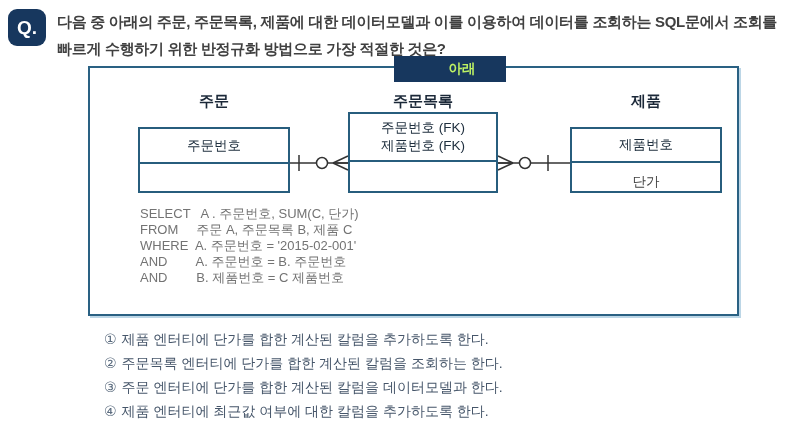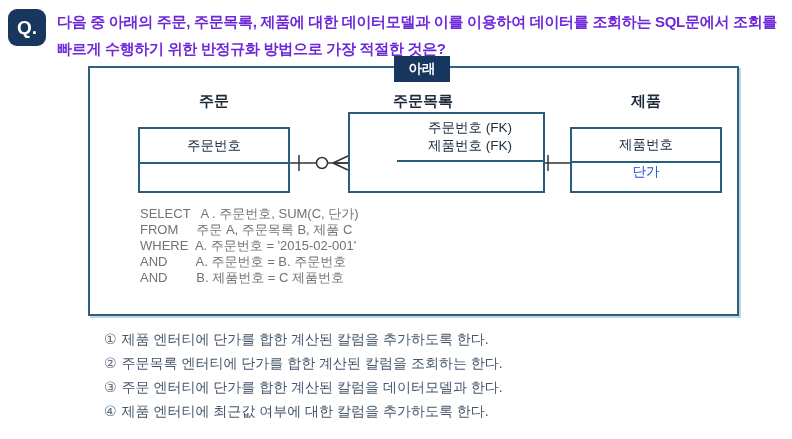--- a/index.html
+++ b/index.html
@@ -2,35 +2,35 @@
 <html><head>
 <meta charset="utf-8">
 <style>
   html,body{margin:0;padding:0;background:#fff;}
   .page{position:relative;width:792px;height:439px;background:#fff;overflow:hidden;
         font-family:"Liberation Sans","DejaVu Sans",sans-serif;}
   .q-badge{position:absolute;left:8px;top:9px;width:38px;height:37px;border-radius:9px;
            background:#17375e;color:#fff;font-weight:bold;font-size:19px;
            display:flex;align-items:center;justify-content:center;}
   .q-text{position:absolute;left:57px;top:8px;width:730px;font-size:15px;font-weight:bold;
-          color:#6d28d9;line-height:27px;letter-spacing:-0.3px;}
+          color:#404040;line-height:27px;letter-spacing:-0.3px;}
   .diagram-box{position:absolute;left:88px;top:66px;width:647px;height:246px;
                border:2px solid #2a6183;box-shadow:2px 2px 0 #bcd6e6;background:#fff;}
-  .tab{position:absolute;left:394px;top:56px;width:56px;height:26px;background:#17375e;
-       color:#ffffff;font-size:13.5px;font-weight:bold;display:flex;align-items:center;
-       justify-content:center;z-index:3;}
+  .tab{position:absolute;left:394px;top:56px;width:88px;height:26px;background:#17375e;
+       color:#bef264;font-size:13.5px;font-weight:bold;display:flex;align-items:center;
+       justify-content:center;z-index:3;padding-left:24px;}
   .entity-title{position:absolute;top:92px;text-align:center;font-size:15px;font-weight:bold;
                 color:#1b2838;z-index:2;}
   .entity{position:absolute;border:2px solid #275d7d;background:#fff;z-index:2;
           display:flex;flex-direction:column;}
   .e-top{border-bottom:2px solid #275d7d;display:flex;flex-direction:column;
          align-items:center;justify-content:center;font-size:13.5px;color:#20303f;
          line-height:18px;}
-  .e-bottom{flex:1;display:flex;align-items:flex-start;justify-content:center;
-            font-size:13.5px;color:#1d4ed8;}
+  .e-bottom{flex:1;display:flex;align-items:flex-end;justify-content:center;
+            font-size:13.5px;color:#404040;}
   .connectors{position:absolute;left:0;top:0;z-index:1;pointer-events:none;}
   .sql{position:absolute;left:140px;top:206px;font-size:13px;color:#737373;
        line-height:16px;z-index:2;}
   .sql div{white-space:pre;}
   .choices{position:absolute;left:104px;top:331px;display:flex;flex-direction:column;}
   .choice{display:flex;align-items:baseline;height:24px;font-size:14px;color:#46566a;
           cursor:default;}
   .choice .num{margin-right:5px;color:#5a6b7e;}
 </style>
 </head>
@@ -50,21 +50,21 @@
   <div class="entity-title" style="left:348px;width:150px;">주문목록</div>
   <div class="entity-title" style="left:570px;width:152px;">제품</div>
 
   <div class="entity" style="left:138px;top:127px;width:148px;height:62px;">
     <div class="e-top" style="height:33px;">
       <div>주문번호</div>
     </div>
     <div class="e-bottom"></div>
   </div>
 
-  <div class="entity" style="left:348px;top:112px;width:146px;height:77px;padding-left:47px;">
+  <div class="entity" style="left:348px;top:112px;width:146px;height:77px;">
     <div class="e-top" style="height:46px;">
       <div>주문번호 (FK)</div>
       <div>제품번호 (FK)</div>
     </div>
     <div class="e-bottom"></div>
   </div>
 
   <div class="entity" style="left:570px;top:127px;width:148px;height:62px;">
     <div class="e-top" style="height:32px;">
       <div>제품번호</div>

